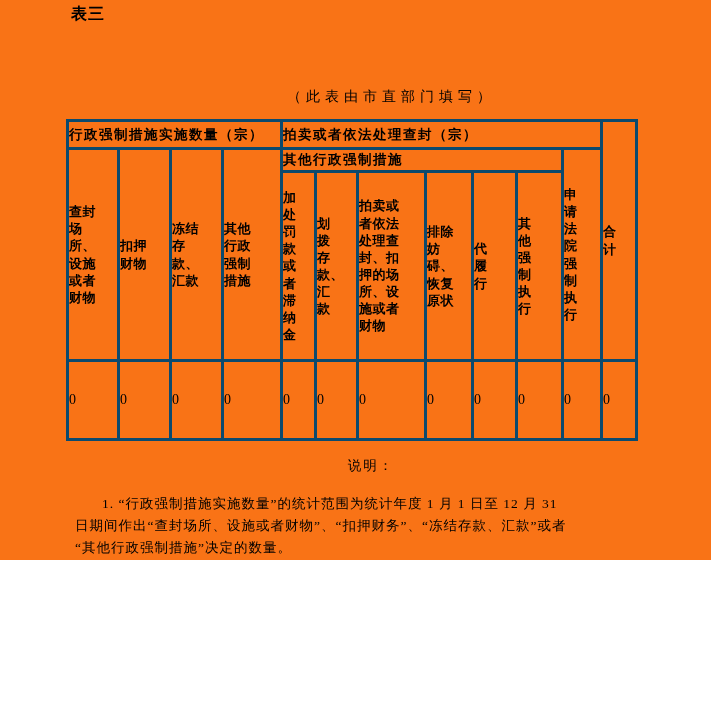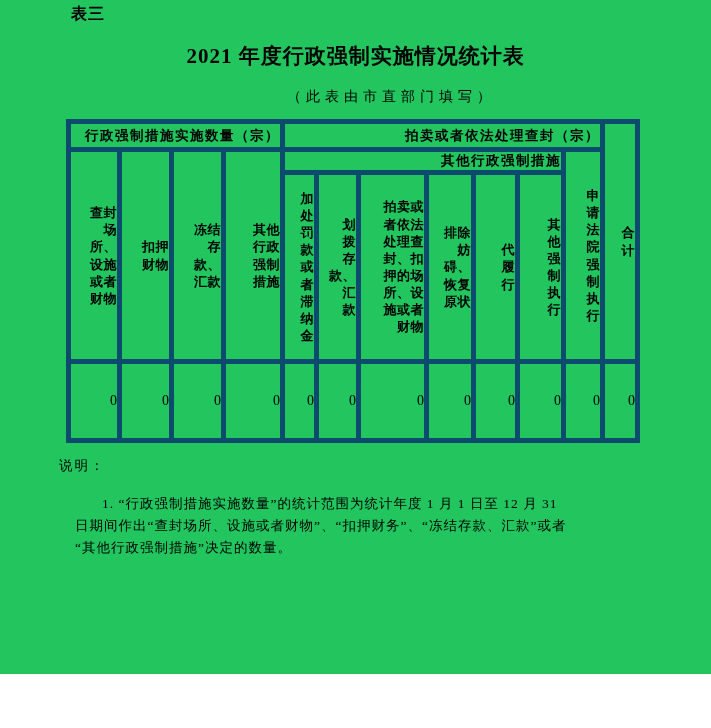--- a/index.html
+++ b/index.html
@@ -3,22 +3,22 @@
 <meta charset="utf-8">
 <style>
   html, body {
     margin: 0;
     padding: 0;
     background: #ffffff;
   }
   .sheet {
     position: relative;
     width: 711px;
-    height: 674px;
-    background: #22c55e;
+    height: 560px;
+    background: #f97316;
     font-family: "Liberation Serif", "DejaVu Serif", serif;
     color: #000000;
     overflow: hidden;
   }
   .corner-label {
     position: absolute;
     left: 71px;
     top: 4px;
     font-size: 16px;
     font-weight: bold;
@@ -47,22 +47,22 @@
   }
   table.stat-table {
     position: absolute;
     left: 66px;
     top: 119px;
     border-collapse: collapse;
     table-layout: fixed;
     width: 569px;
   }
   table.stat-table td {
-    border: 5px solid #0c4a6e;
-    text-align: right;
+    border: 3px solid #0c4a6e;
+    text-align: left;
     vertical-align: middle;
     padding: 0;
     overflow: hidden;
   }
   td.gh {
     font-size: 13.5px;
     font-weight: bold;
     letter-spacing: 1.5px;
     white-space: nowrap;
   }
@@ -83,36 +83,35 @@
   .notes {
     position: absolute;
     left: 59px;
     top: 455px;
     width: 624px;
     font-size: 13.5px;
     line-height: 22px;
     letter-spacing: 1px;
   }
   .notes-heading {
-    text-align: left;
+    text-align: center;
     letter-spacing: 2px;
   }
   .note-para {
     margin: 16px;
     white-space: pre-line;
     text-indent: 2em;
   }
 </style>
 </head>
 <body>
 
 <div class="sheet">
 
   <div class="corner-label">表三</div>
-  <div class="doc-title">2021 年度行政强制实施情况统计表</div>
   <div class="doc-subtitle">（此表由市直部门填写）</div>
 
   <table class="stat-table">
     <colgroup>
       <col style="width:51px">
         <col style="width:52px">
         <col style="width:52px">
         <col style="width:59px">
       <col style="width:34px">
         <col style="width:42px">

